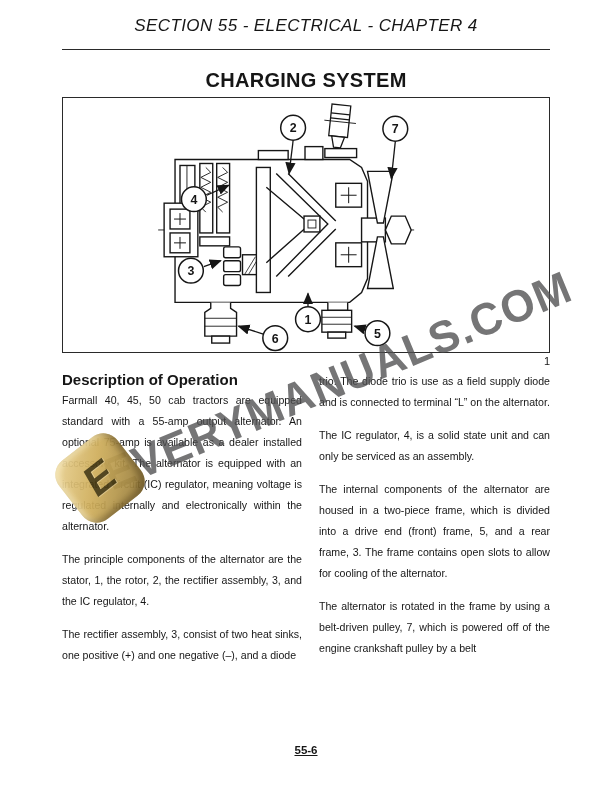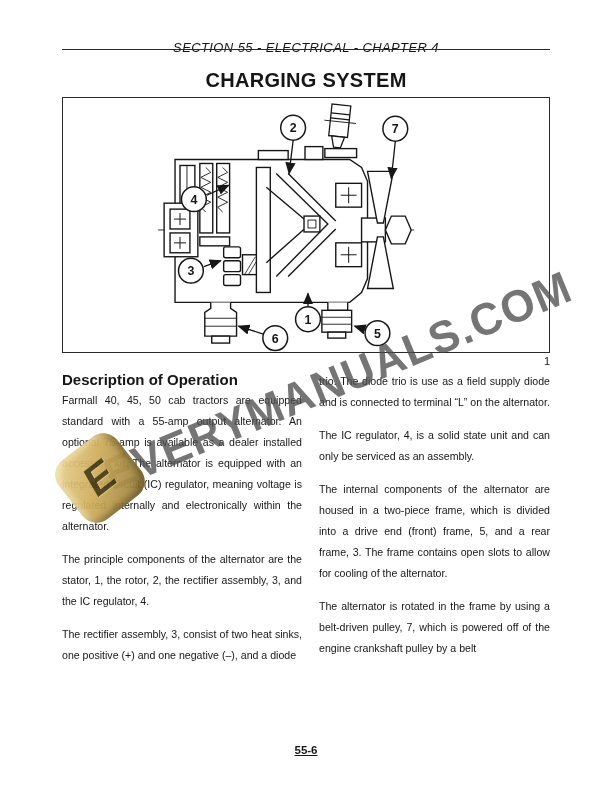--- a/index.html
+++ b/index.html
@@ -2,22 +2,22 @@
 <html><head>
 <meta charset="utf-8">
 <style>
   html,body { margin:0; padding:0; background:#e8e8e8; }
   .page {
     position:relative; width:612px; height:792px; margin:0 auto;
     background:#ffffff; overflow:hidden;
     font-family:"Liberation Sans", sans-serif; color:#161616;
   }
   .header-text {
-    position:absolute; top:40px; left:62px; width:488px;
-    text-align:center; font-style:italic; font-size:13px; letter-spacing:.4px;
+    position:absolute; top:16px; left:62px; width:488px;
+    text-align:center; font-style:italic; font-size:17px; letter-spacing:.4px;
     white-space:nowrap;
   }
   .header-rule {
     position:absolute; top:49px; left:62px; width:488px; height:0;
     border-top:1.7px solid #2a2a2a;
   }
   .page-title {
     position:absolute; top:69px; left:62px; width:488px;
     text-align:center; font-weight:bold; font-size:20px; letter-spacing:.3px;
   }

